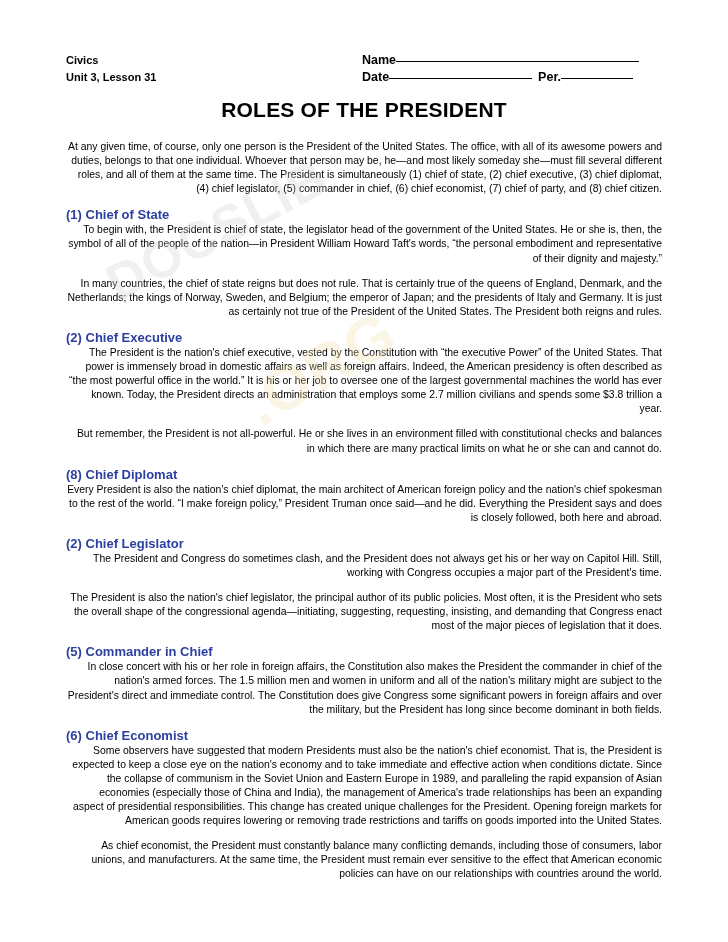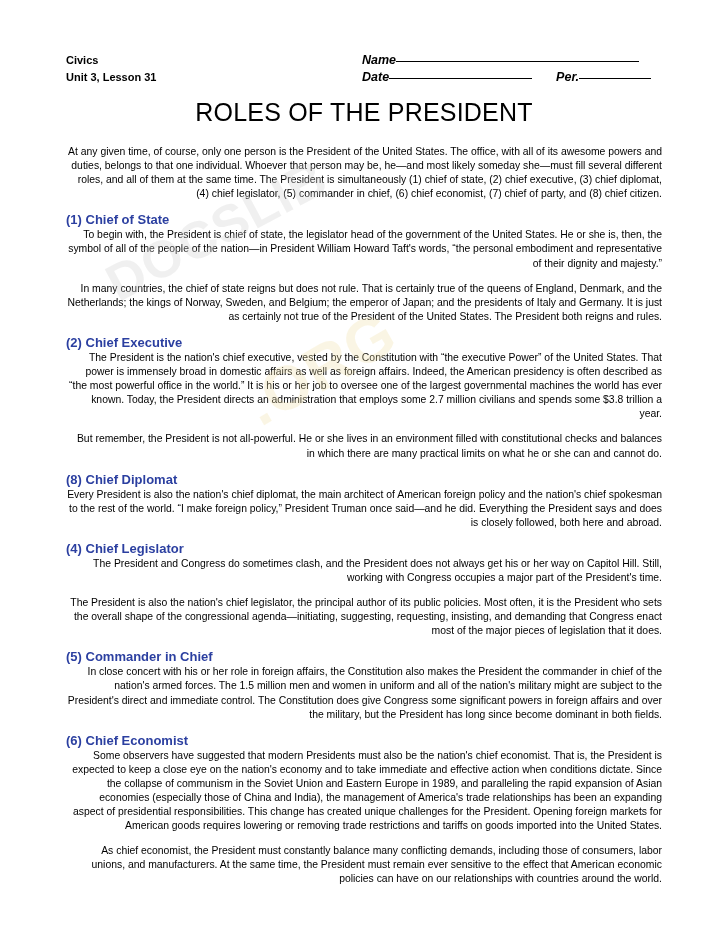--- a/index.html
+++ b/index.html
@@ -67,41 +67,40 @@
   .header-left {
     font-size: 11px;
     font-weight: bold;
     line-height: 17px;
   }
   .header-right {
     font-size: 12.5px;
     font-weight: bold;
     line-height: 17px;
     width: 300px;
-    font-style: italic;
   }
   .hr-line {
     white-space: nowrap;
   }
   .rule {
     display: inline-block;
     border-bottom: 1px solid #000;
     vertical-align: baseline;
     position: relative;
     top: -2px;
   }
   .rule-name { width: 243px; }
   .rule-date { width: 143px; }
   .rule-per  { width: 72px; }
-  .per-label { margin-left: 24px; }
+  .per-label { margin-left: 6px; }
 
   h1.doc-title {
     text-align: center;
-    font-size: 25px;
-    font-weight: normal;
+    font-size: 21px;
+    font-weight: bold;
     margin: 4px 0 18px 0;
     letter-spacing: 0.2px;
   }
   p.body-text {
     font-size: 10.4px;
     line-height: 14.1px;
     margin: 0 0 11px 0;
     text-align: right;
   }
   h2.sec-head {
@@ -157,21 +156,21 @@
     <p class="body-text">The President is the nation's chief executive, vested by the Constitution with “the executive Power” of the United States. That power is immensely broad in domestic affairs as well as foreign affairs. Indeed, the American presidency is often described as “the most powerful office in the world.” It is his or her job to oversee one of the largest governmental machines the world has ever known. Today, the President directs an administration that employs some 2.7 million civilians and spends some $3.8 trillion a year.</p>
     <p class="body-text">But remember, the President is not all-powerful. He or she lives in an environment filled with constitutional checks and balances in which there are many practical limits on what he or she can and cannot do.</p>
   </div>
 
   <div class="sec-block">
     <h2 class="sec-head">(8) Chief Diplomat</h2>
     <p class="body-text">Every President is also the nation's chief diplomat, the main architect of American foreign policy and the nation's chief spokesman to the rest of the world. “I make foreign policy,” President Truman once said—and he did. Everything the President says and does is closely followed, both here and abroad.</p>
   </div>
 
   <div class="sec-block">
-    <h2 class="sec-head">(4) Chief Legislator</h2>
+    <h2 class="sec-head">(2) Chief Legislator</h2>
     <p class="body-text">The President and Congress do sometimes clash, and the President does not always get his or her way on Capitol Hill. Still, working with Congress occupies a major part of the President's time.</p>
     <p class="body-text">The President is also the nation's chief legislator, the principal author of its public policies. Most often, it is the President who sets the overall shape of the congressional agenda—initiating, suggesting, requesting, insisting, and demanding that Congress enact most of the major pieces of legislation that it does.</p>
   </div>
 
   <div class="sec-block">
     <h2 class="sec-head">(5) Commander in Chief</h2>
     <p class="body-text">In close concert with his or her role in foreign affairs, the Constitution also makes the President the commander in chief of the nation's armed forces. The 1.5 million men and women in uniform and all of the nation's military might are subject to the President's direct and immediate control. The Constitution does give Congress some significant powers in foreign affairs and over the military, but the President has long since become dominant in both fields.</p>
   </div>
 
   <div class="sec-block">

